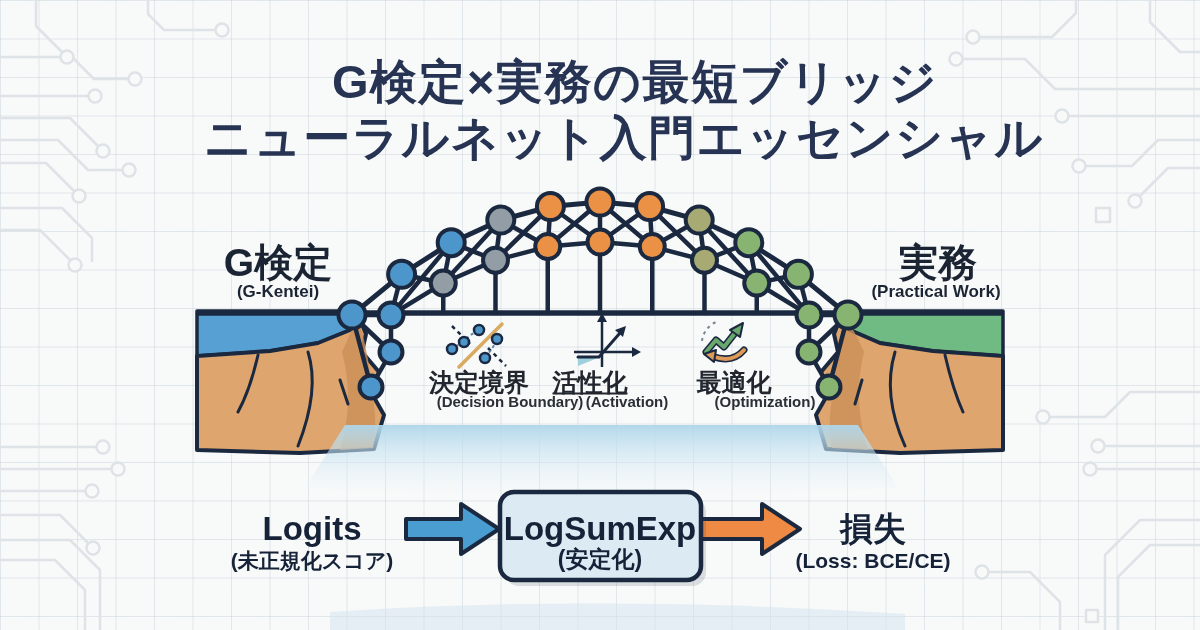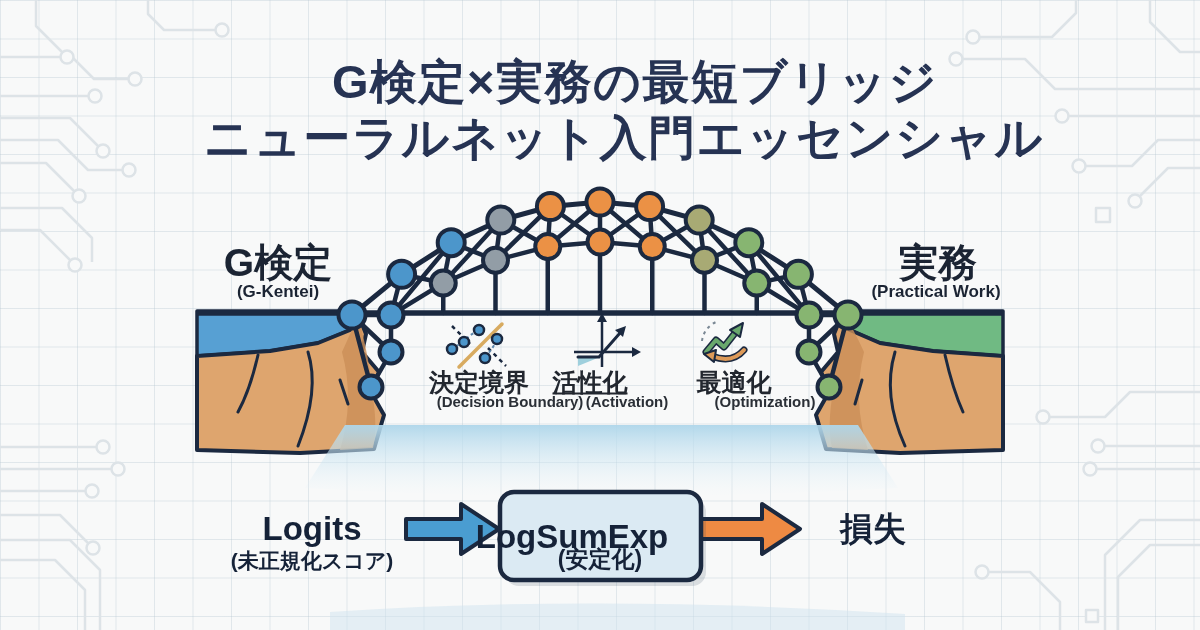--- a/index.html
+++ b/index.html
@@ -262,17 +262,18 @@
 
 <div class="lbl concept-label" style="left:479px;top:382px;">決定境界</div>
 <div class="lbl concept-sub" style="left:479px;top:401px;">(Decision Boundary)</div>
 <div class="lbl concept-label" style="left:590px;top:382px;text-decoration:underline;">活性化</div>
 <div class="lbl concept-sub" style="left:596px;top:401px;">(Activation)</div>
 <div class="lbl concept-label" style="left:734px;top:382px;">最適化</div>
 <div class="lbl concept-sub" style="left:734px;top:401px;">(Optimization)</div>
 
 <div class="lbl flow-label" style="left:312px;top:528px;">Logits</div>
 <div class="lbl flow-sub" style="left:312px;top:560px;">(未正規化スコア)</div>
-<div class="lbl box-title" style="left:572px;top:528px;margin-top:8px;">LogSumExp</div>
+<div class="lbl box-title" style="left:600px;top:528px;">LogSumExp</div>
 <div class="lbl box-sub" style="left:600px;top:559px;">(安定化)</div>
 <div class="lbl flow-label" style="left:873px;top:528px;">損失</div>
+<div class="lbl flow-sub" style="left:873px;top:560px;">(Loss: BCE/CE)</div>
 
 </div>
 
 </body></html>

